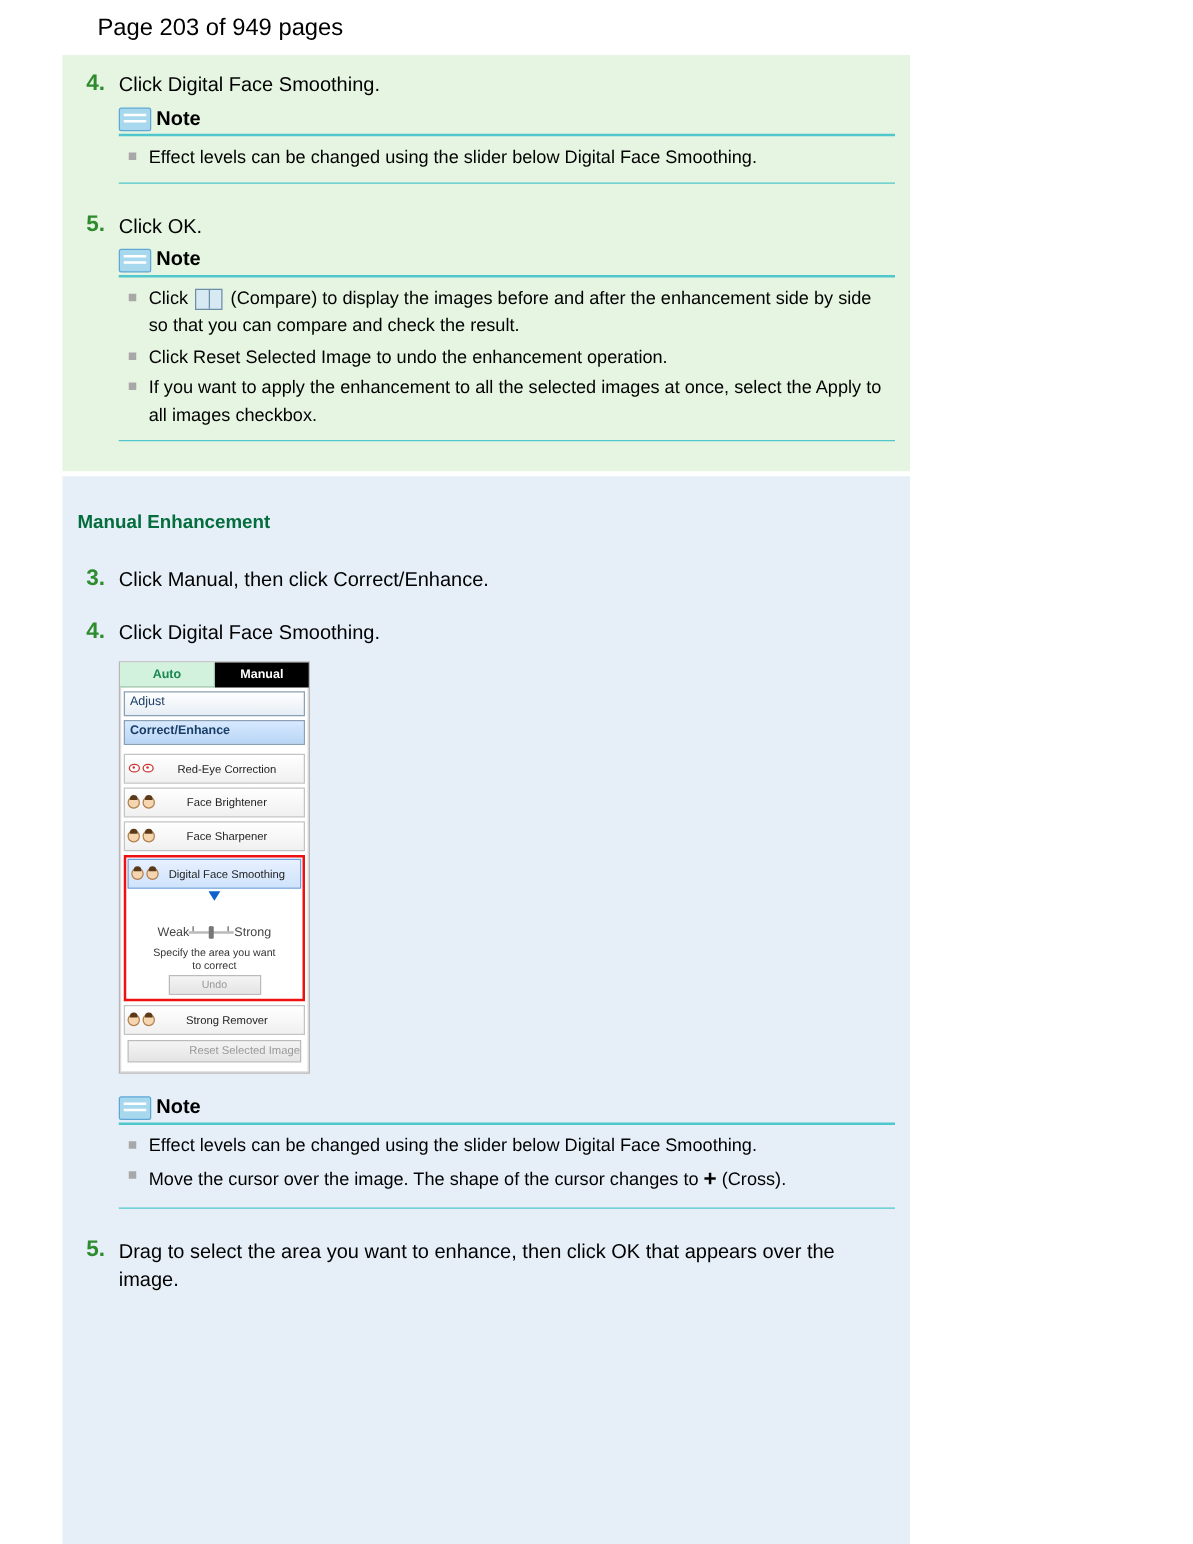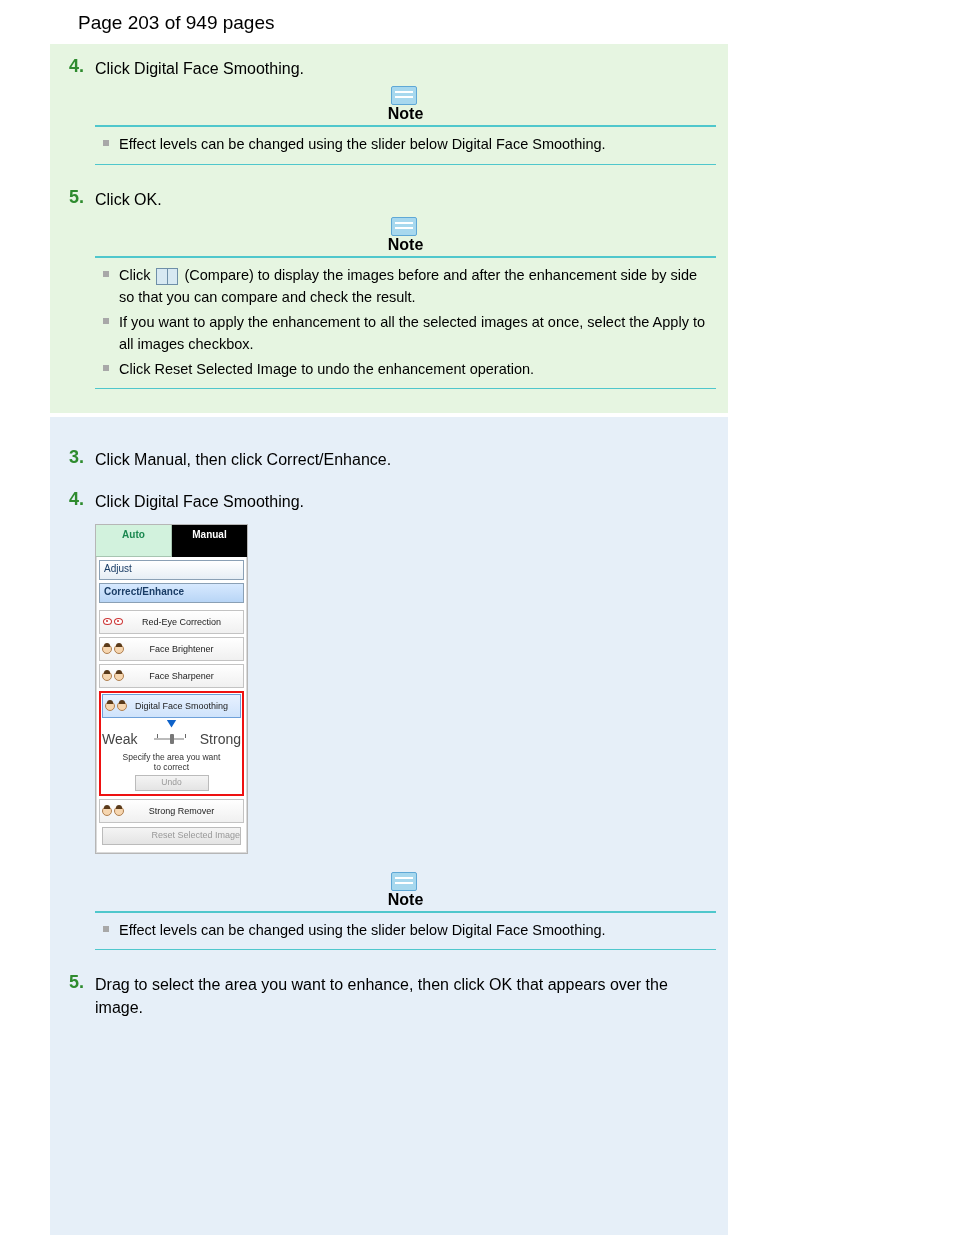--- a/index.html
+++ b/index.html
@@ -57,21 +57,20 @@
   .note-box {
     margin-left: 33px;
     margin-right: 0;
   }
   .note-header {
     display: flex;
     align-items: center;
     border-bottom: 2px solid #4fc7cc;
     padding-bottom: 2px;
     margin-bottom: 6px;
-    flex-direction: column;
   }
   .note-icon {
     width: 24px;
     height: 17px;
     background: #a7d8ee;
     border: 1px solid #5fa8d6;
     border-radius: 2px;
     margin-right: 4px;
     position: relative;
   }
@@ -158,21 +157,21 @@
     width: 151px;
     background: #fff;
     border: 1px solid #b6b6b6;
     font-family: Tahoma, Arial, sans-serif;
     font-size: 10px;
     color: #222;
     box-shadow: 0 0 0 1px #dadada inset;
   }
   .panel-tabs {
     display:flex;
-    height:32px;
+    height:20px;
   }
   .panel-tab {
     flex:1;
     text-align:center;
     line-height:20px;
     font-size:10px;
     font-weight:bold;
   }
   .tab-auto {
     background:#d2f2dd;
@@ -236,24 +235,24 @@
   }
   .highlight-group {
     border:2px solid #e11;
     padding:1px;
     margin-bottom:3px;
   }
   .slider-row {
     display:flex;
     align-items:center;
     justify-content:center;
-    gap:16px;
-    font-size:14px;
+    gap:0;
+    font-size:10px;
     color:#444;
-    margin:3px 0 5px;
+    margin:20px 0 5px;
   }
   .mini-slider {
     width:36px;height:10px;position:relative;
   }
   .mini-slider::before{
     content:"";position:absolute;left:0;right:0;top:4px;height:2px;background:#bbb;
   }
   .mini-slider .thumb{
     position:absolute;left:16px;top:0;width:4px;height:10px;background:#777;border-radius:1px;
   }
@@ -313,30 +312,31 @@
       <div class="note-header">
         <span class="note-icon"></span>
         <span class="note-title">Note</span>
       </div>
       <ul class="note-list">
         <li>
           <span>Click </span>
           <span class="inline-compare"></span>
           <span> (Compare) to display the images before and after the enhancement side by side so that you can compare and check the result.</span>
         </li>
+        <li>Click Reset Selected Image to undo the enhancement operation.</li>
         <li>If you want to apply the enhancement to all the selected images at once, select the Apply to all images checkbox.</li>
-        <li>Click Reset Selected Image to undo the enhancement operation.</li>
       </ul>
       <div class="note-bottom-line"></div>
     </div>
 
   </div>
 
   <div class="section-blue">
 
+    <div class="manual-heading">Manual Enhancement</div>
 
     <div class="step-row">
       <span class="step-num">3.</span>
       <span class="step-text">Click Manual, then click Correct/Enhance.</span>
     </div>
 
     <div class="step-row" style="margin-top:18px">
       <span class="step-num">4.</span>
       <span class="step-text">Click Digital Face Smoothing.</span>
     </div>
@@ -411,20 +411,25 @@
 
     <div style="height:18px"></div>
 
     <div class="note-box">
       <div class="note-header">
         <span class="note-icon"></span>
         <span class="note-title">Note</span>
       </div>
       <ul class="note-list">
         <li>Effect levels can be changed using the slider below Digital Face Smoothing.</li>
+        <li>
+          <span>Move the cursor over the image. The shape of the cursor changes to </span>
+          <span class="inline-plus">+</span>
+          <span> (Cross).</span>
+        </li>
       </ul>
       <div class="note-bottom-line"></div>
     </div>
 
     <div class="step-row" style="margin-top:22px">
       <span class="step-num">5.</span>
       <span class="step-text">Drag to select the area you want to enhance, then click OK that appears over the image.</span>
     </div>
 
   </div>

